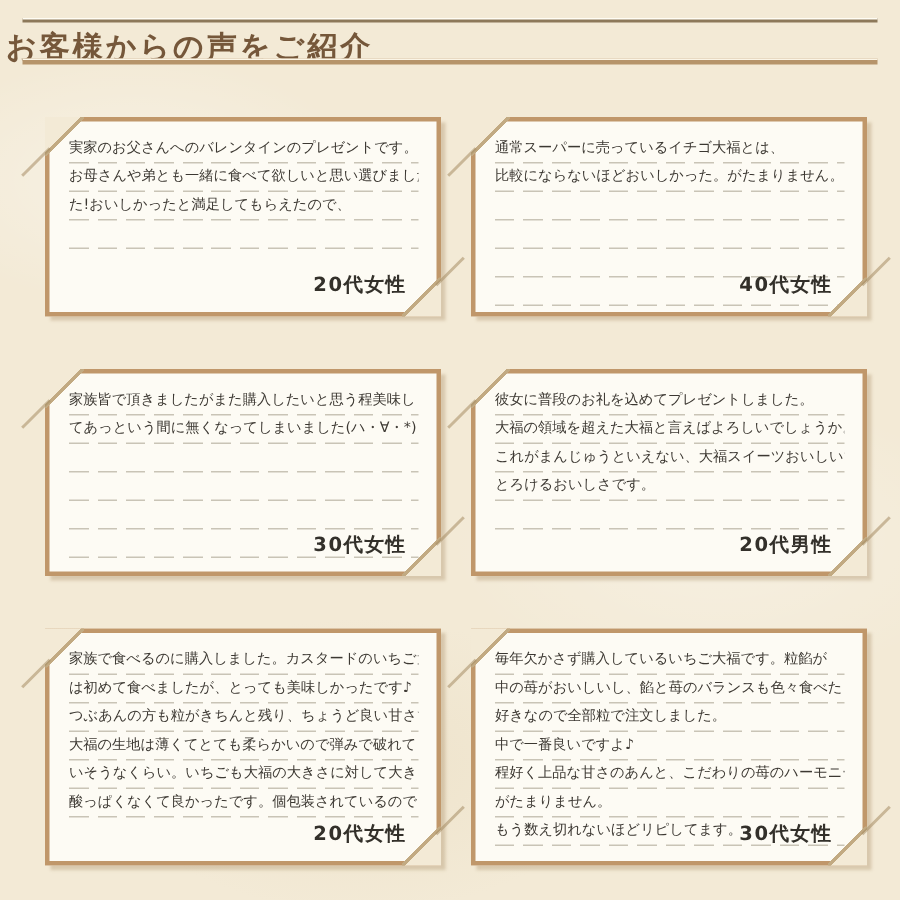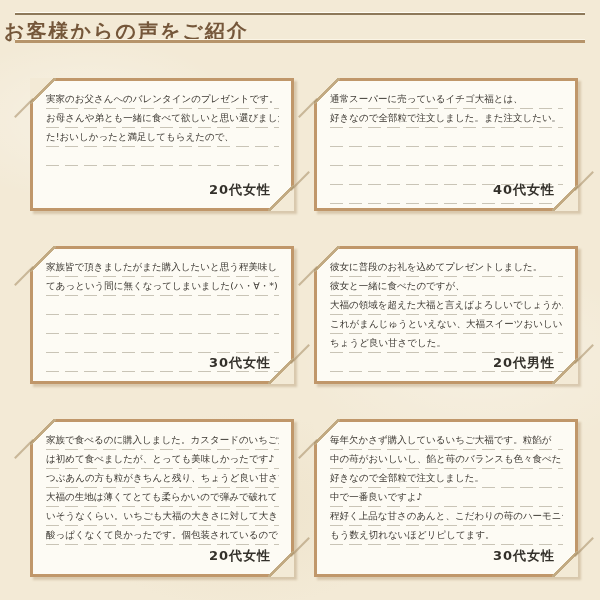--- a/index.html
+++ b/index.html
@@ -89,21 +89,21 @@
       <div class="tline"></div>
     </div>
     <div class="reviewer">20代女性</div>
   </section>
 
   <section class="card">
     <div class="fold fold-tl"></div>
     <div class="fold fold-br"></div>
     <div class="body">
       <div class="tline">通常スーパーに売っているイチゴ大福とは、</div>
-      <div class="tline">好きなので全部粒で注文しました。また注文したい。</div>
+      <div class="tline">比較にならないほどおいしかった。がたまりません。</div>
       <div class="tline"></div>
       <div class="tline"></div>
       <div class="tline"></div>
       <div class="tline"></div>
     </div>
     <div class="reviewer">40代女性</div>
   </section>
 
   <section class="card">
     <div class="fold fold-tl"></div>
@@ -117,24 +117,23 @@
       <div class="tline"></div>
     </div>
     <div class="reviewer">30代女性</div>
   </section>
 
   <section class="card">
     <div class="fold fold-tl"></div>
     <div class="fold fold-br"></div>
     <div class="body">
       <div class="tline">彼女に普段のお礼を込めてプレゼントしました。</div>
-      <div class="tline">彼女と一緒に食べたのですが、</div>
       <div class="tline">大福の領域を超えた大福と言えばよろしいでしょうか。</div>
       <div class="tline">これがまんじゅうといえない、大福スイーツおいしいです。</div>
-      <div class="tline">ちょうど良い甘さでした。</div>
+      <div class="tline">とろけるおいしさです。</div>
       <div class="tline"></div>
     </div>
     <div class="reviewer">20代男性</div>
   </section>
 
   <section class="card">
     <div class="fold fold-tl"></div>
     <div class="fold fold-br"></div>
     <div class="body">
       <div class="tline">家族で食べるのに購入しました。カスタードのいちご大福</div>
@@ -149,18 +148,19 @@
 
   <section class="card">
     <div class="fold fold-tl"></div>
     <div class="fold fold-br"></div>
     <div class="body">
       <div class="tline">毎年欠かさず購入しているいちご大福です。粒餡が</div>
       <div class="tline">中の苺がおいしいし、餡と苺のバランスも色々食べた</div>
       <div class="tline">好きなので全部粒で注文しました。</div>
       <div class="tline">中で一番良いですよ♪</div>
       <div class="tline">程好く上品な甘さのあんと、こだわりの苺のハーモニー</div>
+      <div class="tline">がたまりません。</div>
       <div class="tline">もう数え切れないほどリピしてます。</div>
     </div>
     <div class="reviewer">30代女性</div>
   </section>
 
 </main>
 
 </body></html>

